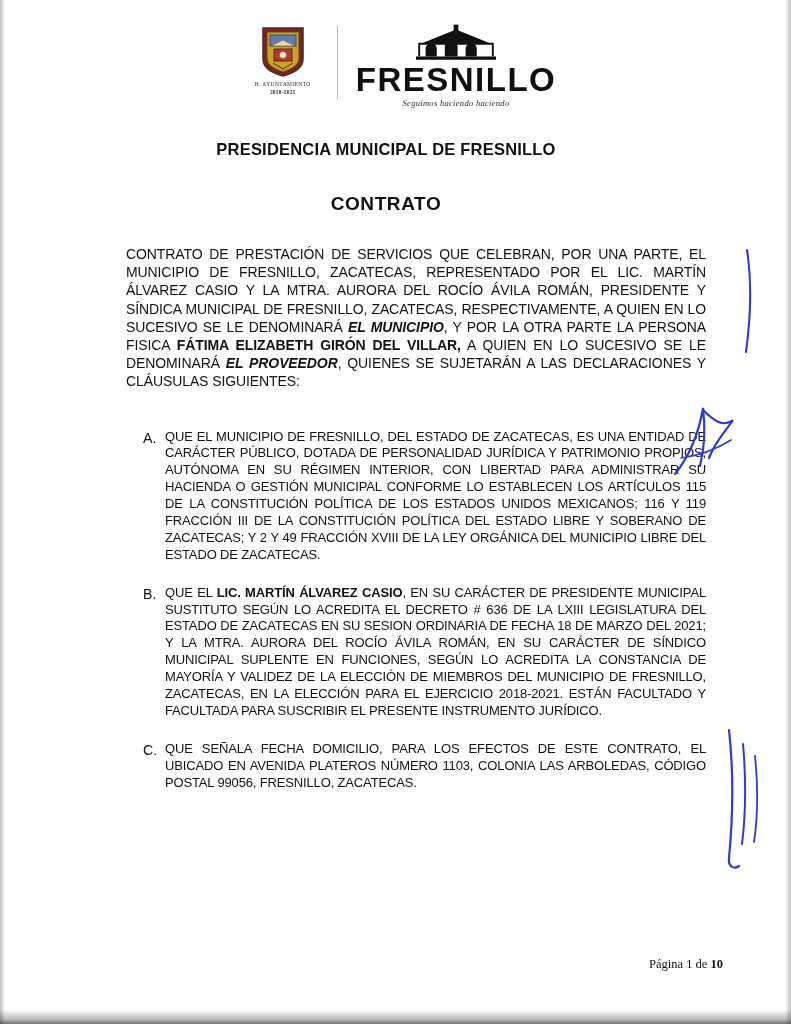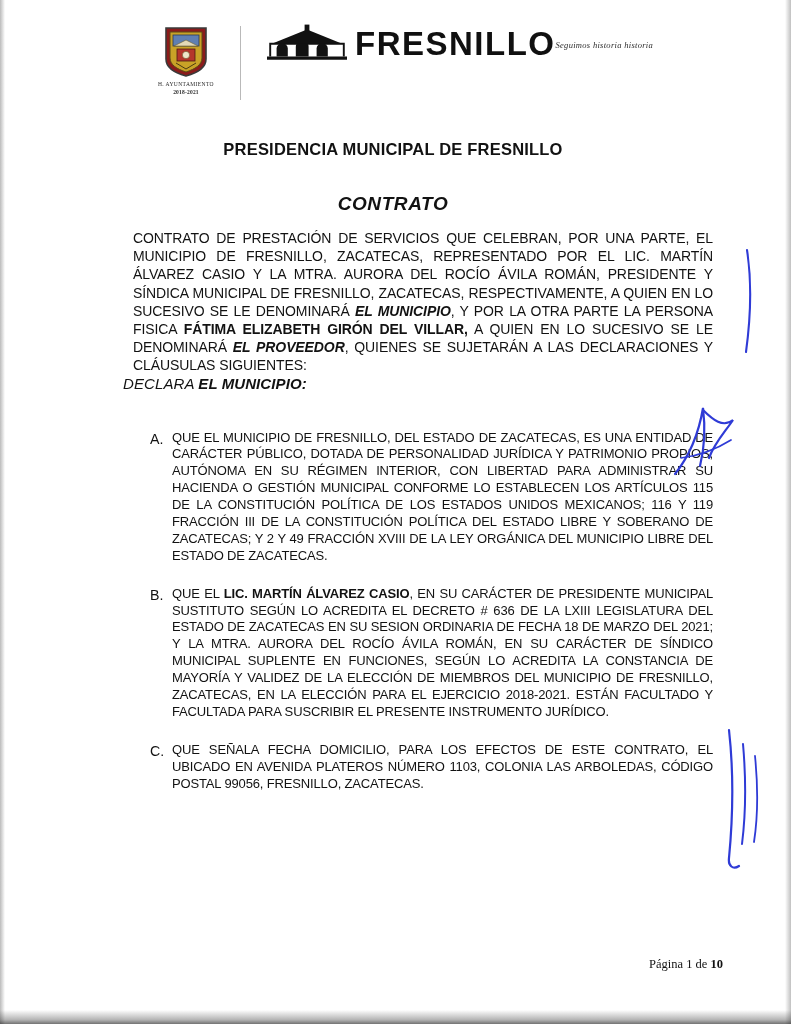--- a/index.html
+++ b/index.html
@@ -50,20 +50,21 @@
   }
   .crest-caption b { font-weight: bold; letter-spacing: .2px;}
   .divider-v {
     width: 1px;
     height: 74px;
     background: #b9b9b9;
     margin: 4px 18px 0 6px;
   }
   .brand-block {
     display: flex;
+    flex-direction: column;
     align-items: center;
     padding-top: 2px;
   }
   .brand-mark {
     width: 96px;
     height: 38px;
     margin-bottom: 1px;
   }
   .brand-name {
     font-family: "Liberation Sans", sans-serif;
@@ -79,37 +80,36 @@
     font-size: 8.5px;
     letter-spacing: .3px;
     color: #2b2b2b;
     margin-top: 2px;
   }
 
   
   .doc {
     position: absolute;
     top: 140px;
-    left: 15px;
+    left: 8px;
     width: 756px;
   }
   .title-1 {
     text-align: center;
     font-weight: bold;
     font-size: 16.5px;
     letter-spacing: .2px;
     margin: 0 0 34px 0;
   }
   .title-2 {
     text-align: center;
     font-weight: bold;
     font-size: 19px;
     letter-spacing: .6px;
-    margin: 0 0 14px 0;
-    font-style: italic;
+    margin: 0 0 30px 0;
   }
   .para {
     margin: 0 58px 0 118px;
     font-size: 14px;
     line-height: 1.30;
     text-align: justify;
     letter-spacing: -0.1px;
   }
   .para b { font-weight: bold; }
   .para i { font-style: italic; }
@@ -217,34 +217,33 @@
       <svg class="brand-mark" viewBox="0 0 120 46">
         <path d="M10 44 H110 V40 H10 Z" fill="#111"></path>
         <path d="M14 40 V24 H106 V40" fill="none" stroke="#111" stroke-width="2.4"></path>
         <path d="M22 40 V30 a7 7 0 0 1 14 0 V40 Z" fill="#111"></path>
         <path d="M46 40 V28 a8 8 0 0 1 16 0 V40 Z" fill="#111"></path>
         <path d="M72 40 V30 a7 7 0 0 1 14 0 V40 Z" fill="#111"></path>
         <path d="M16 24 L60 6 L104 24 Z" fill="#111"></path>
         <rect x="57" y="0" width="6" height="8" fill="#111"></rect>
       </svg>
       <div class="brand-name">FRESNILLO</div>
-      <div class="brand-tagline">Seguimos historia historia</div>
+      <div class="brand-tagline">Seguimos haciendo haciendo</div>
     </div>
   </div>
 
   <div class="doc">
 
     <div class="title-1">PRESIDENCIA MUNICIPAL DE FRESNILLO</div>
 
     <div class="title-2">CONTRATO</div>
 
     <div class="para">CONTRATO DE PRESTACIÓN DE SERVICIOS QUE CELEBRAN, POR UNA PARTE, EL MUNICIPIO DE FRESNILLO, ZACATECAS, REPRESENTADO POR EL LIC. MARTÍN ÁLVAREZ CASIO Y LA MTRA. AURORA DEL ROCÍO ÁVILA ROMÁN, PRESIDENTE Y SÍNDICA MUNICIPAL DE FRESNILLO, ZACATECAS, RESPECTIVAMENTE, A QUIEN EN LO SUCESIVO SE LE DENOMINARÁ <b><i>EL MUNICIPIO</i></b>, Y POR LA OTRA PARTE LA PERSONA FISICA <b>FÁTIMA ELIZABETH GIRÓN DEL VILLAR,</b> A QUIEN EN LO SUCESIVO SE LE DENOMINARÁ <b><i>EL PROVEEDOR</i></b>, QUIENES SE SUJETARÁN A LAS DECLARACIONES Y CLÁUSULAS SIGUIENTES:</div>
 
 
-    <div class="declara-line"><i>DECLARA</i> <b><i>EL MUNICIPIO:</i></b></div>
 
     <div class="items">
 
       <div class="item">
         <div class="item-letter">A.</div>
         <div class="item-text">QUE EL MUNICIPIO DE FRESNILLO, DEL ESTADO DE ZACATECAS, ES UNA ENTIDAD DE CARÁCTER PÚBLICO, DOTADA DE PERSONALIDAD JURÍDICA Y PATRIMONIO PROPIOS, AUTÓNOMA EN SU RÉGIMEN INTERIOR, CON LIBERTAD PARA ADMINISTRAR SU HACIENDA O GESTIÓN MUNICIPAL CONFORME LO ESTABLECEN LOS ARTÍCULOS 115 DE LA CONSTITUCIÓN POLÍTICA DE LOS ESTADOS UNIDOS MEXICANOS; 116 Y 119 FRACCIÓN III DE LA CONSTITUCIÓN POLÍTICA DEL ESTADO LIBRE Y SOBERANO DE ZACATECAS; Y 2 Y 49 FRACCIÓN XVIII DE LA LEY ORGÁNICA DEL MUNICIPIO LIBRE DEL ESTADO DE ZACATECAS.</div>
       </div>
 
       <div class="item">
         <div class="item-letter">B.</div>

